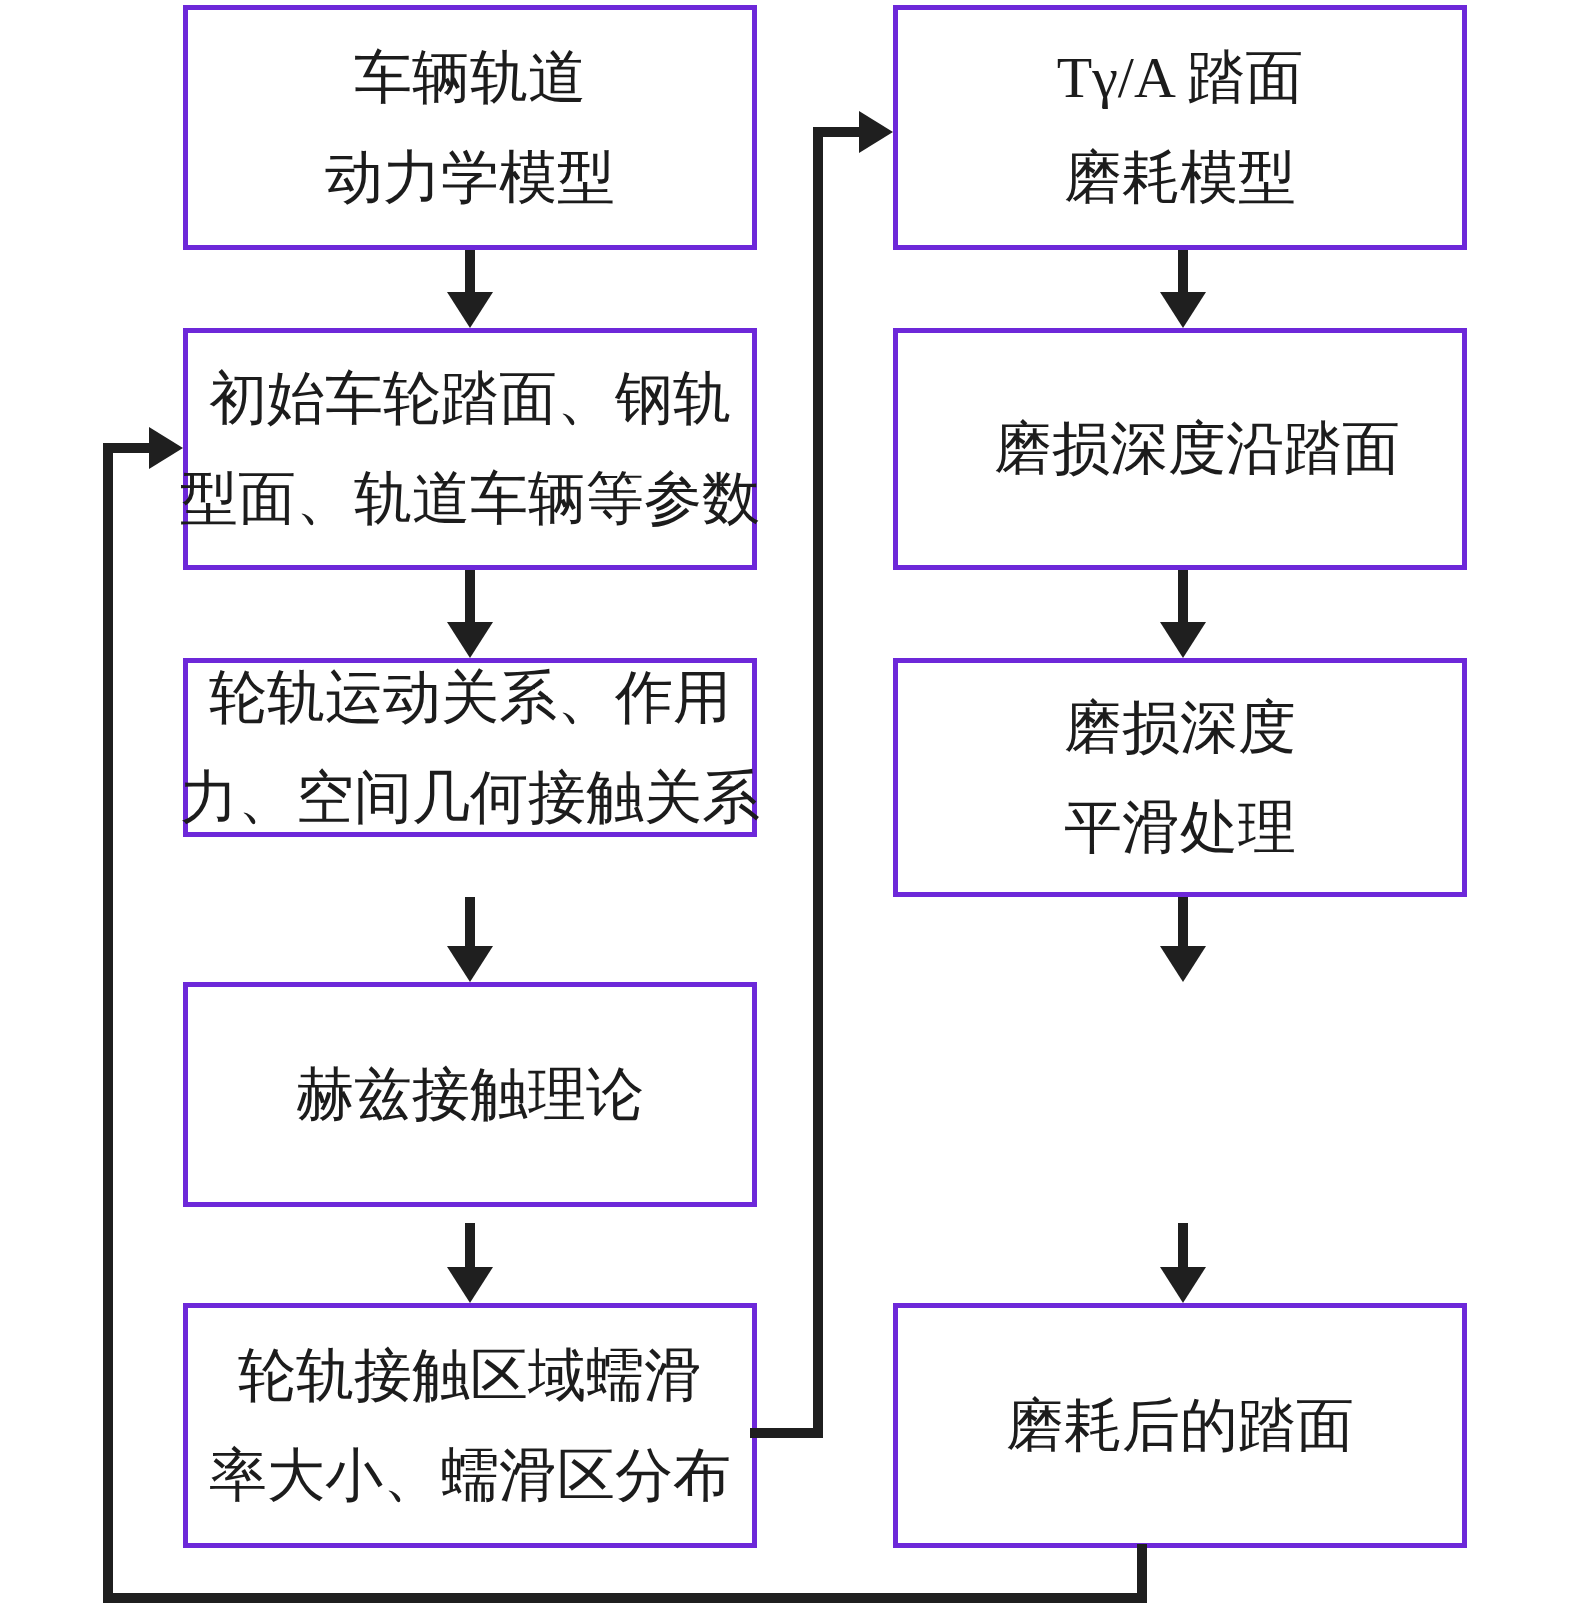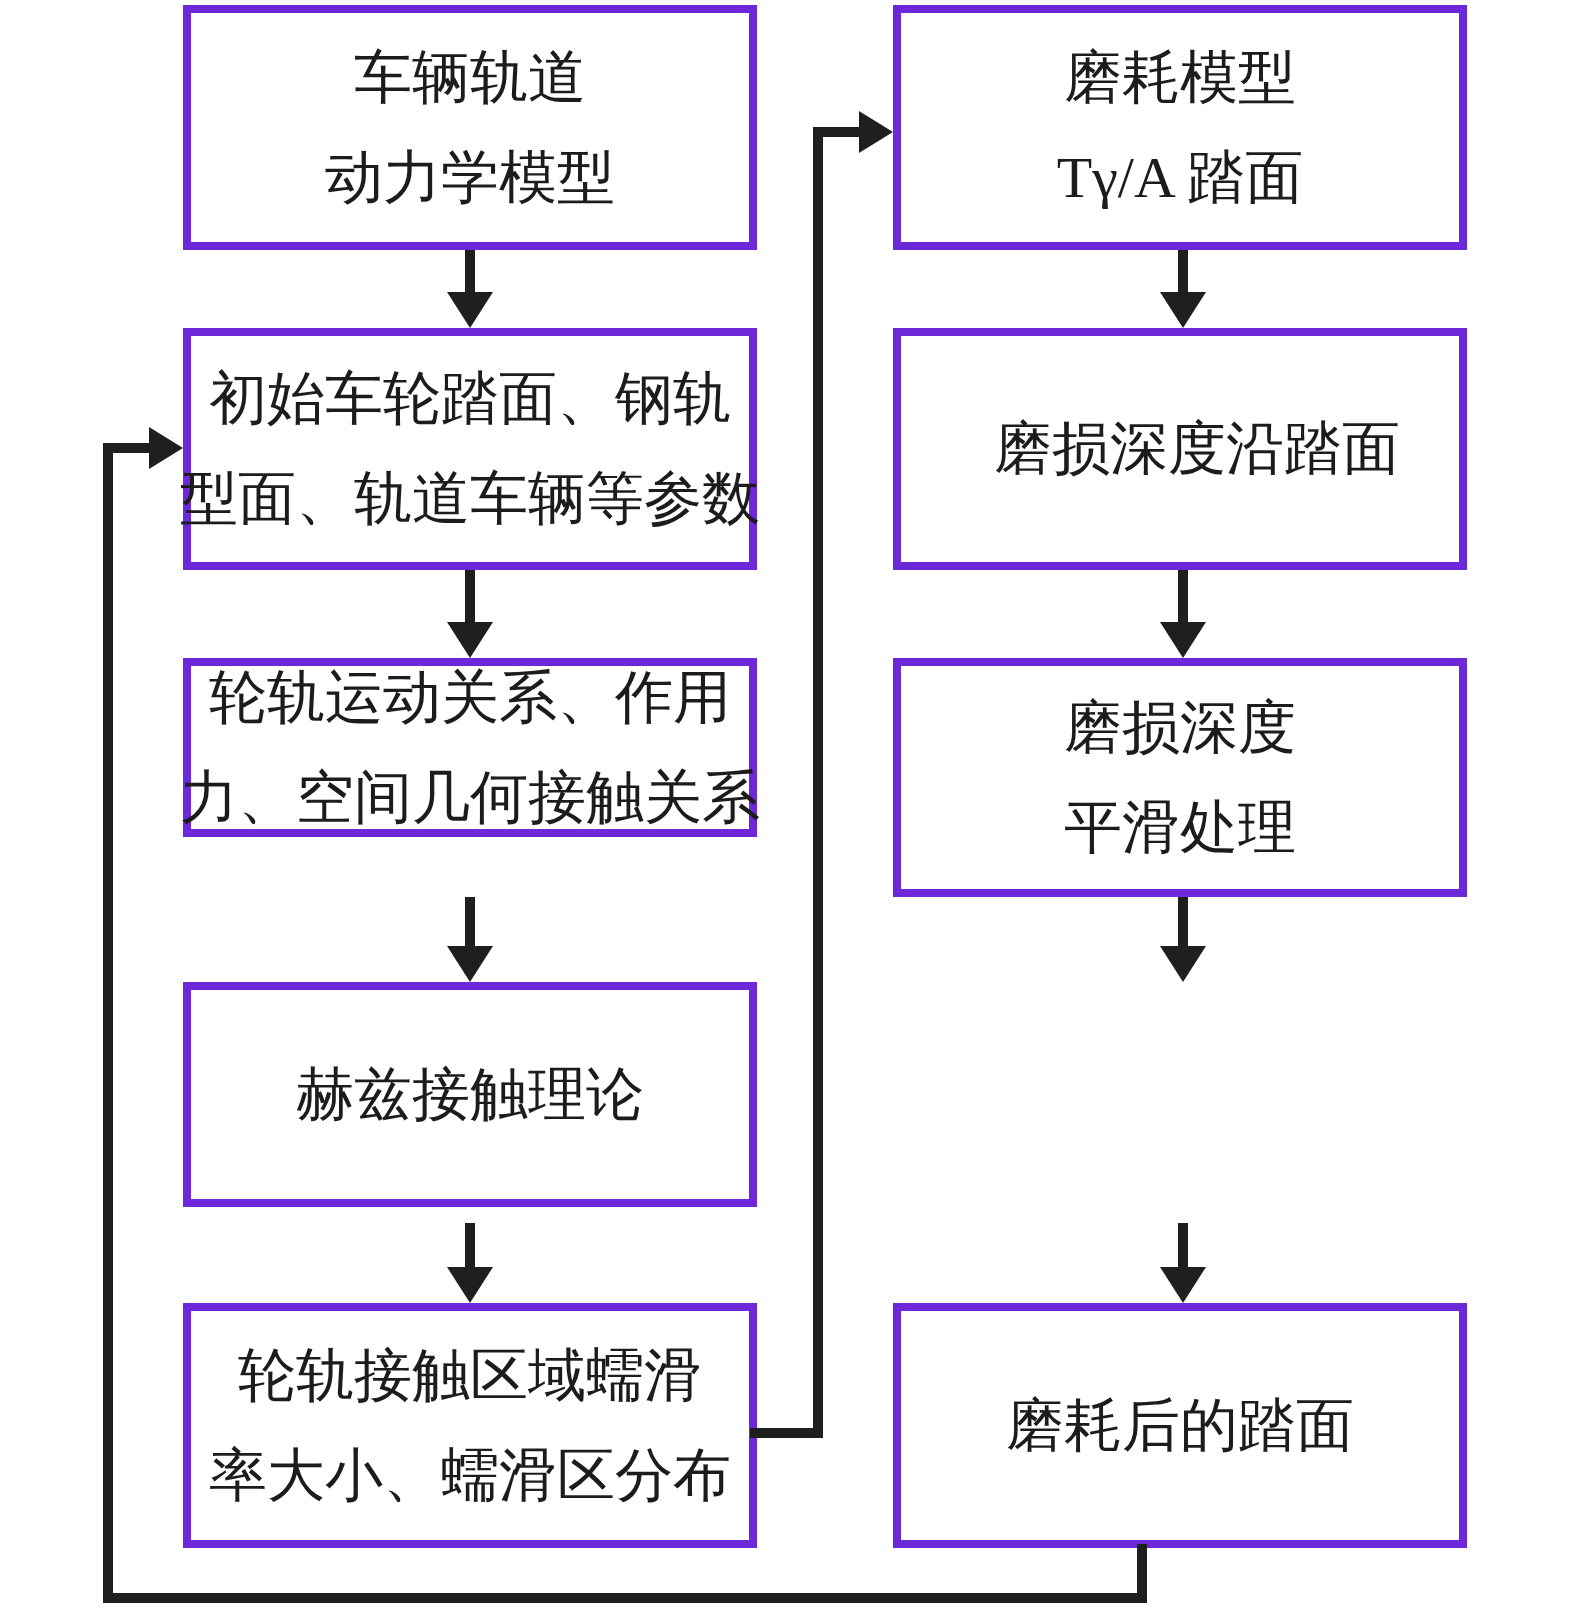--- a/index.html
+++ b/index.html
@@ -6,21 +6,21 @@
   .canvas{
     position:relative;
     width:1575px;height:1610px;
     background:#ffffff;
     font-family:"Liberation Serif","DejaVu Serif",serif;
     overflow:hidden;
   }
   .node{
     position:absolute;
     box-sizing:border-box;
-    border:8px solid #6d28d9;
+    border:5px solid #6d28d9;
     background:#ffffff;
     display:flex;
     flex-direction:column;
     align-items:center;
     justify-content:center;
     text-align:center;
     color:#1c1c1c;
     font-size:58px;
     line-height:1.72;
     white-space:nowrap;
@@ -64,22 +64,22 @@
   <div class="node col-left" style="top:982px;height:225px;">
     <div>赫兹接触理论</div>
   </div>
 
   <div class="node col-left" style="top:1303px;height:245px;">
     <div>轮轨接触区域蠕滑</div>
     <div>率大小、蠕滑区分布</div>
   </div>
 
   <div class="node col-right" style="top:5px;height:245px;">
+    <div>Tγ/A 踏面</div>
     <div>磨耗模型</div>
-    <div>Tγ/A 踏面</div>
   </div>
 
   <div class="node col-right" style="top:328px;height:242px;padding-left:34px;">
     <div>磨损深度沿踏面</div>
   </div>
 
   <div class="node col-right" style="top:658px;height:239px;">
     <div>磨损深度</div>
     <div>平滑处理</div>
   </div>

